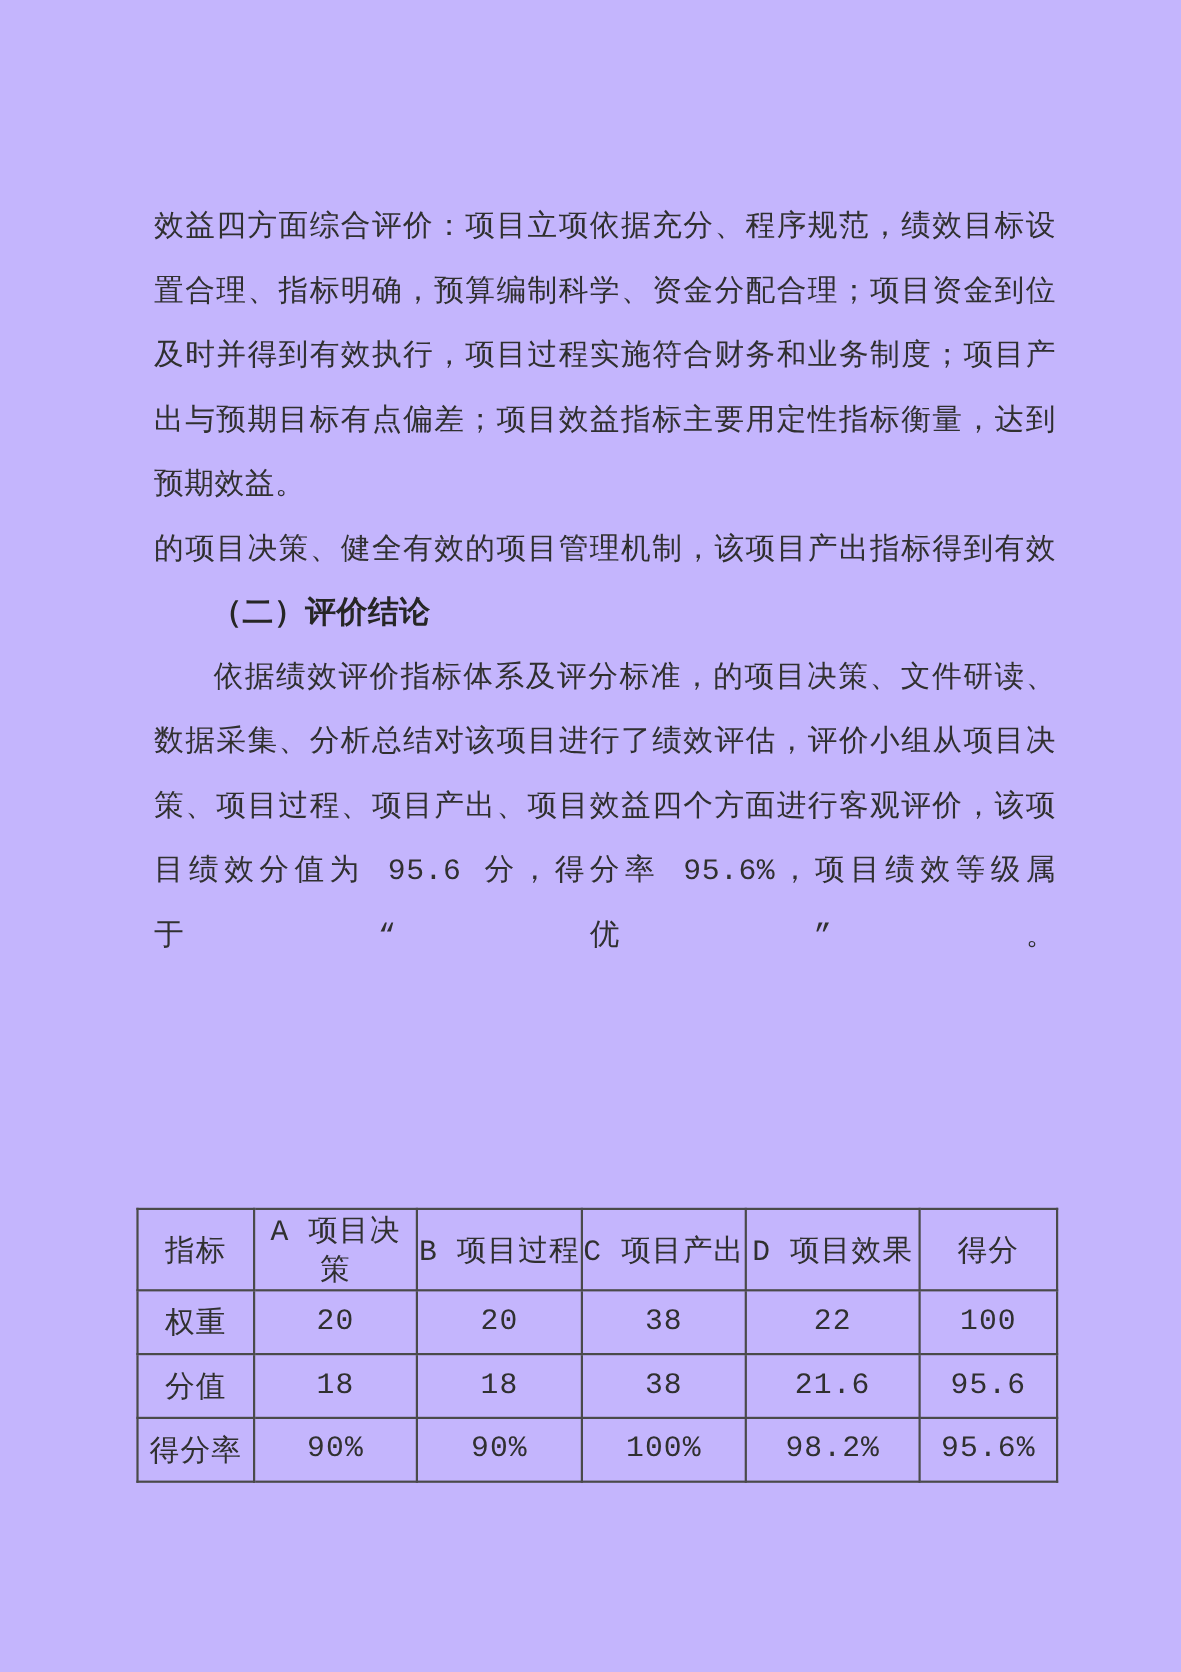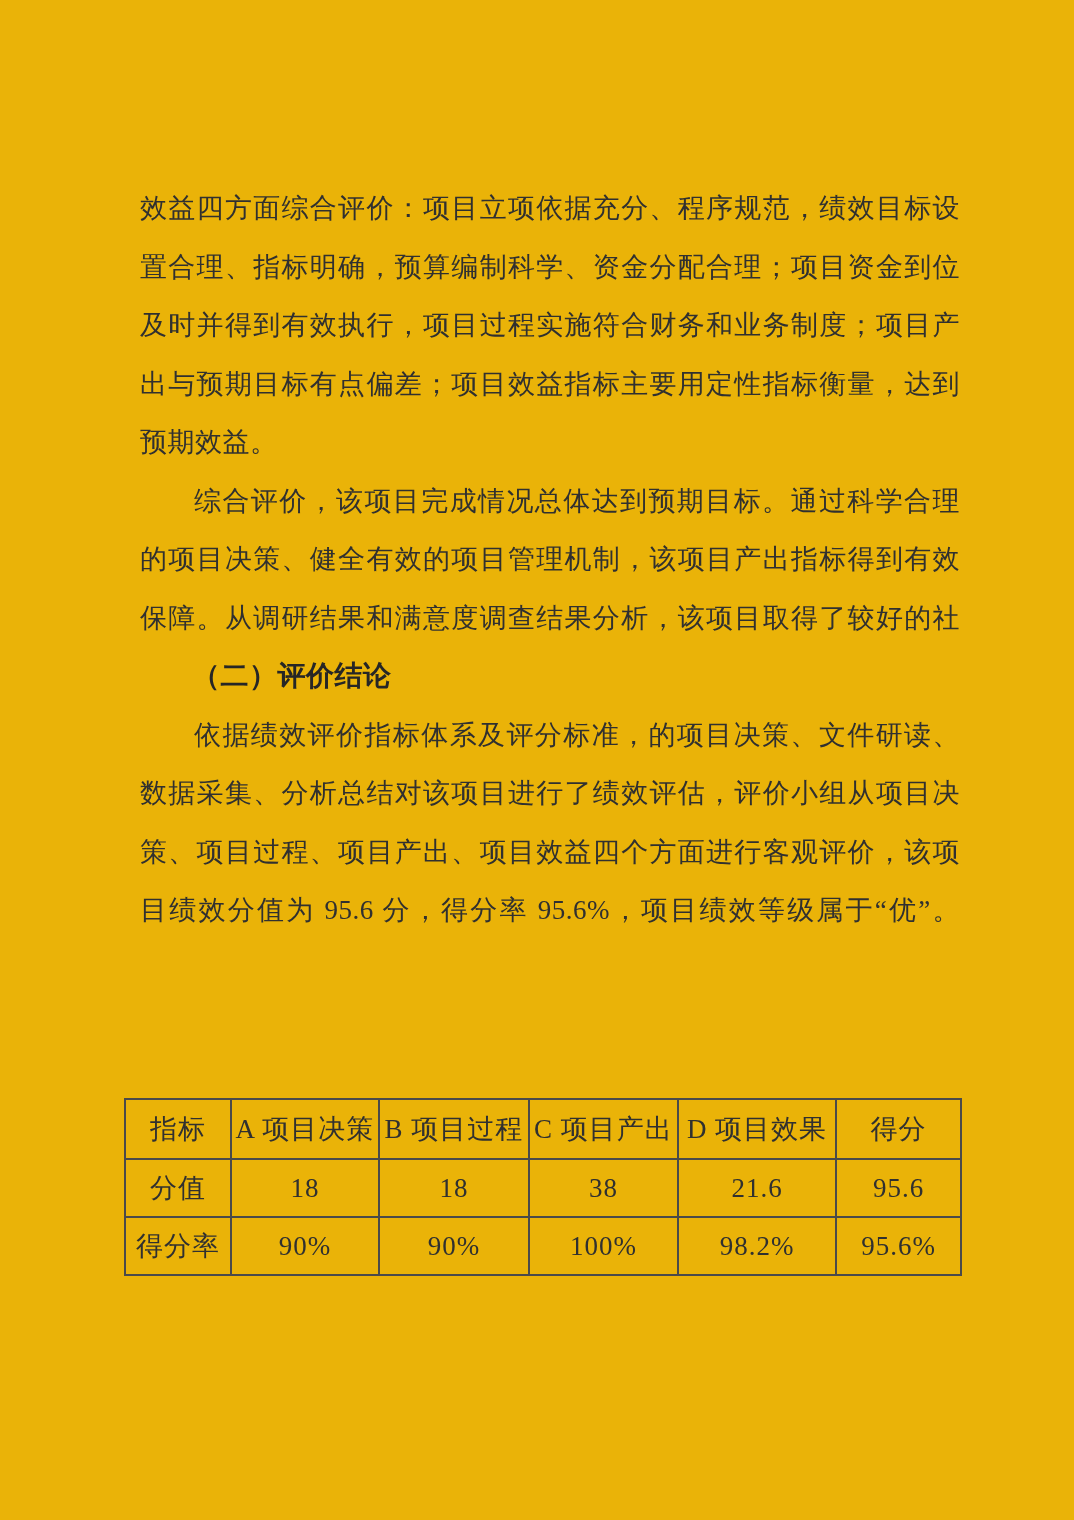--- a/index.html
+++ b/index.html
@@ -10,21 +10,22 @@
     font-family: "Liberation Serif", "DejaVu Serif", serif;
     color: #303030;
     position: relative;
     overflow: hidden;
   }
   .page {
     position: absolute;
     left: 0; top: 0;
     width: 1074px;
     height: 1520px;
-    background: #eab308;
+    background: #c4b5fd;
+    font-family: Liberation Mono, monospace;
   }
   .textblock {
     position: absolute;
     left: 140px;
     top: 179px;
     width: 820px;
     font-size: 27px;
     line-height: 58.5px;
     letter-spacing: 0.5px;
   }
@@ -77,23 +78,21 @@
 
     <div>
       <div class="ln">效益四方面综合评价：项目立项依据充分、程序规范，绩效目标设</div>
       <div class="ln">置合理、指标明确，预算编制科学、资金分配合理；项目资金到位</div>
       <div class="ln">及时并得到有效执行，项目过程实施符合财务和业务制度；项目产</div>
       <div class="ln">出与预期目标有点偏差；项目效益指标主要用定性指标衡量，达到</div>
       <div class="ln end">预期效益。</div>
     </div>
 
     <div>
-      <div class="ln ind">综合评价，该项目完成情况总体达到预期目标。通过科学合理</div>
       <div class="ln">的项目决策、健全有效的项目管理机制，该项目产出指标得到有效</div>
-      <div class="ln">保障。从调研结果和满意度调查结果分析，该项目取得了较好的社</div>
     </div>
 
     <div class="heading">（二）评价结论</div>
 
     <div>
       <div class="ln ind">依据绩效评价指标体系及评分标准，的项目决策、文件研读、</div>
       <div class="ln">数据采集、分析总结对该项目进行了绩效评估，评价小组从项目决</div>
       <div class="ln">策、项目过程、项目产出、项目效益四个方面进行客观评价，该项</div>
       <div class="ln">目绩效分值为 95.6 分，得分率 95.6%，项目绩效等级属于“优”。</div>
     </div>
@@ -112,20 +111,28 @@
     <tbody>
       <tr class="hdr">
         <th>指标</th>
         <th>A 项目决策</th>
         <th>B 项目过程</th>
         <th>C 项目产出</th>
         <th>D 项目效果</th>
         <th>得分</th>
       </tr>
       <tr class="data">
+        <td>权重</td>
+        <td>20</td>
+        <td>20</td>
+        <td>38</td>
+        <td>22</td>
+        <td>100</td>
+      </tr>
+      <tr class="data">
         <td>分值</td>
         <td>18</td>
         <td>18</td>
         <td>38</td>
         <td>21.6</td>
         <td>95.6</td>
       </tr>
       <tr class="data">
         <td>得分率</td>
         <td>90%</td>

